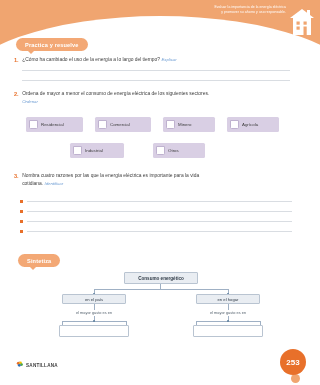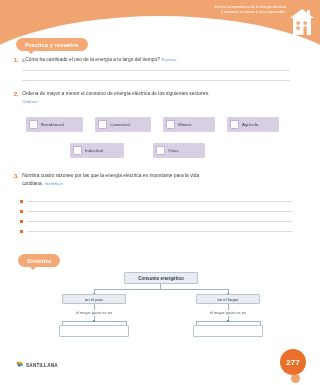--- a/index.html
+++ b/index.html
@@ -385,13 +385,13 @@
     <path d="M4 0.4 C2.6 0.4 2 1.6 2.6 2.6 Z" fill="#e8702a"></path>
     <circle cx="2.3" cy="2.3" r="1.5" fill="#e8702a"></circle>
     <circle cx="4.6" cy="1.9" r="1.3" fill="#f2c200"></circle>
     <circle cx="5.6" cy="3.6" r="1.3" fill="#4aa84a"></circle>
     <circle cx="3.3" cy="4.3" r="1.4" fill="#2f6fb5"></circle>
   </svg>
   <span class="logo-text">SANTILLANA</span>
 </div>
 
 <div class="page-dot"></div>
-<div class="page-circle">277</div>
+<div class="page-circle">253</div>
 
 </body></html>

